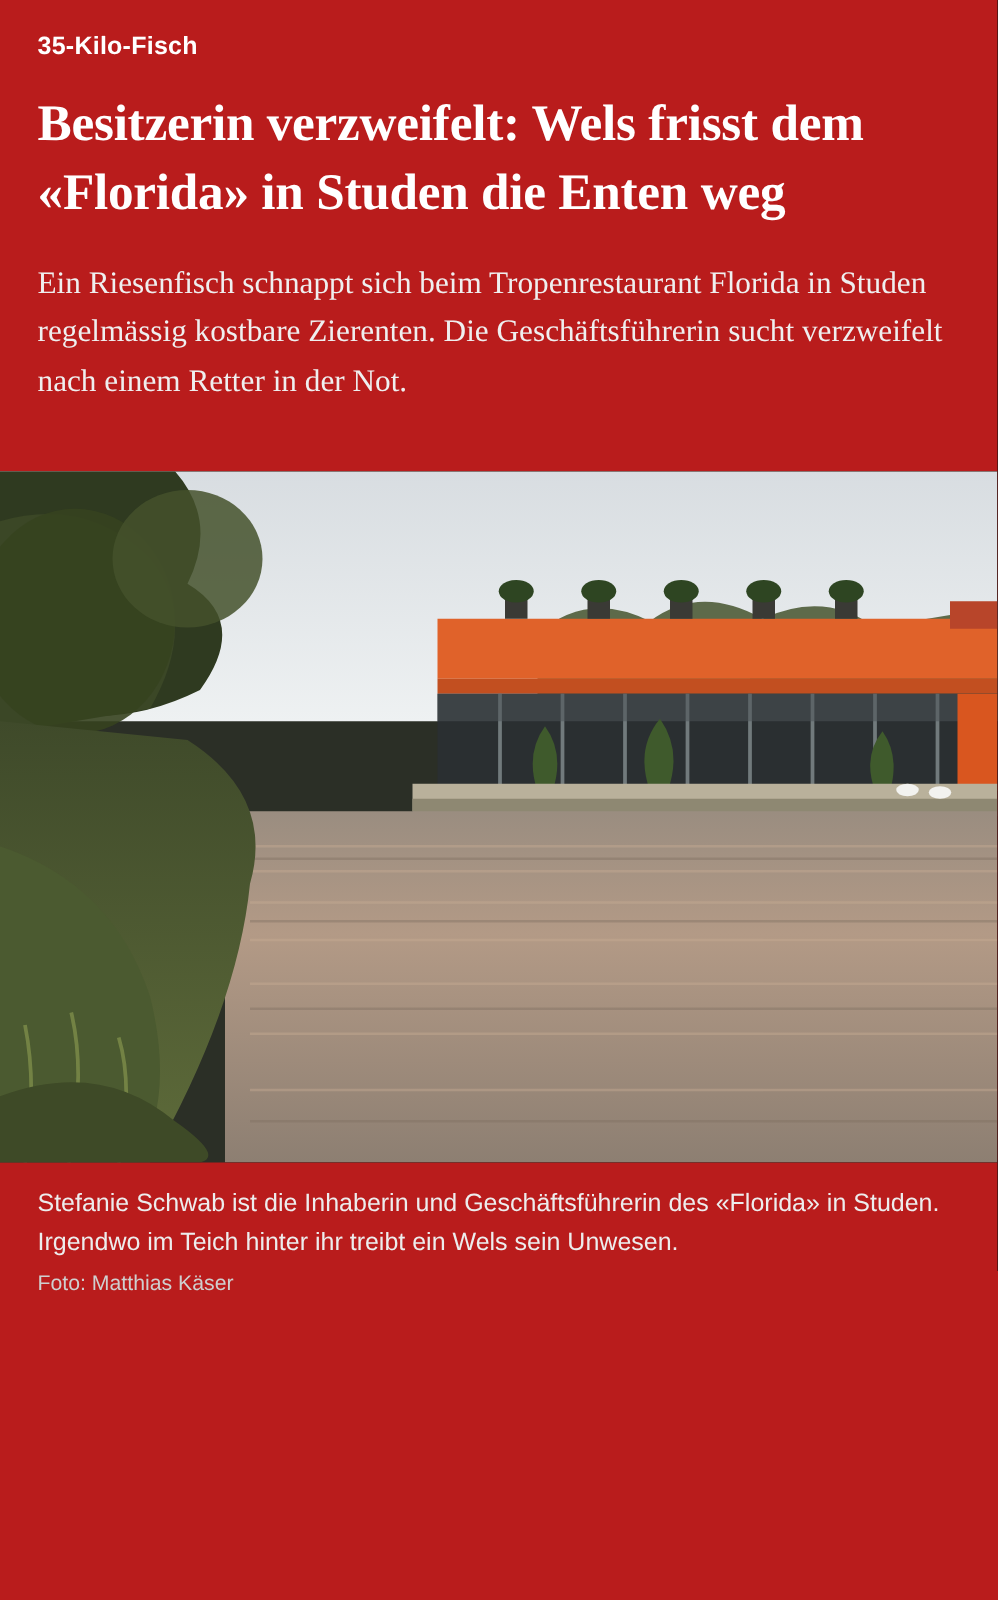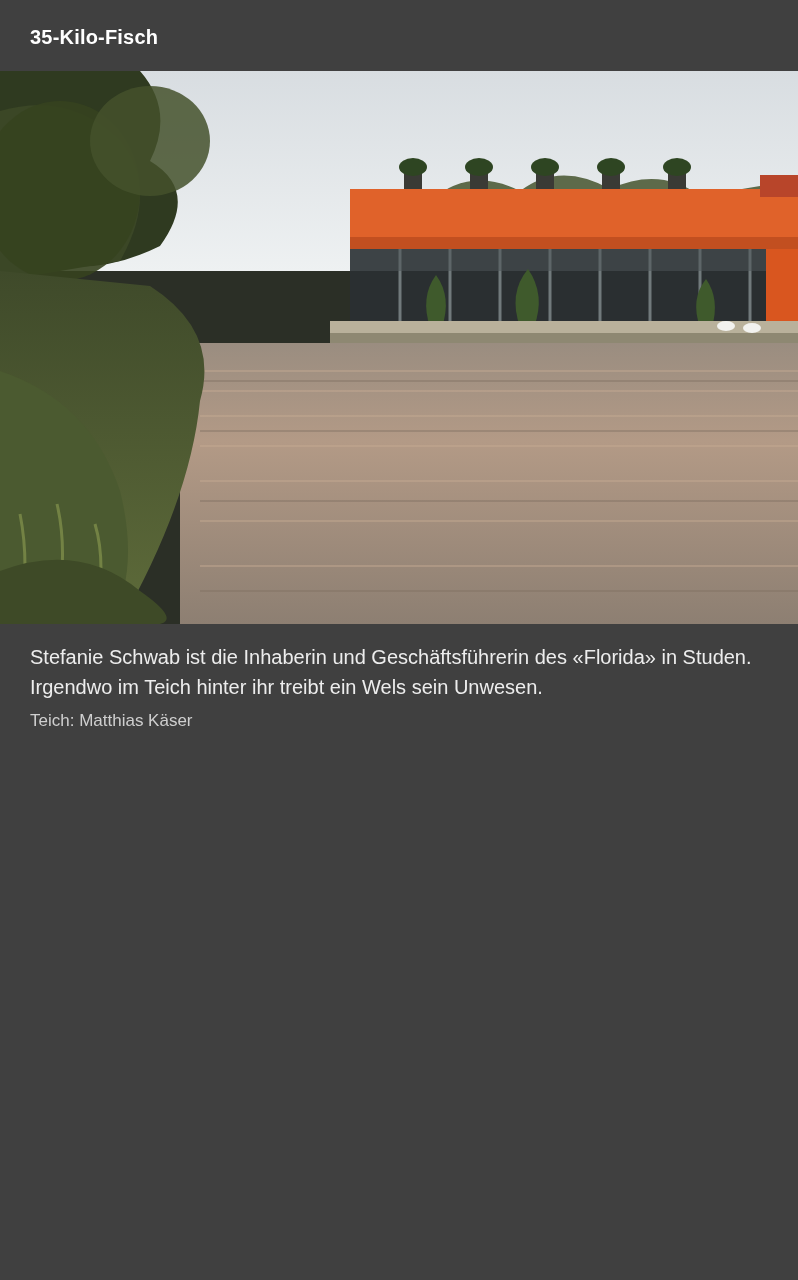--- a/index.html
+++ b/index.html
@@ -6,21 +6,21 @@
   html, body {
     width: 798px;
     height: 1280px;
     background: #111111;
     font-family: "Liberation Sans", sans-serif;
     overflow: hidden;
   }
   .page {
     width: 798px;
     height: 1280px;
-    background: #404040;
+    background: #b91c1c;
     position: relative;
   }
   .article-head {
     padding: 26px 30px 0 30px;
   }
   .kicker {
     font-family: "Liberation Sans", sans-serif;
     font-weight: 700;
     font-size: 20px;
     letter-spacing: 0.2px;
@@ -88,20 +88,22 @@
     margin-top: 8px;
   }
 </style>
 </head>
 <body>
 
 <div class="page">
 
   <div class="article-head">
     <div class="kicker">35-Kilo-Fisch</div>
+    <h1 class="headline">Besitzerin verzweifelt: Wels frisst dem «Florida» in Studen die Enten weg</h1>
+    <p class="lead">Ein Riesenfisch schnappt sich beim Tropenrestaurant Florida in Studen regelmässig kostbare Zierenten. Die Geschäftsführerin sucht verzweifelt nach einem Retter in der Not.</p>
   </div>
 
   <div class="hero">
     <svg viewBox="0 0 798 553" preserveAspectRatio="none">
       <defs>
         <linearGradient id="sky" x1="0" y1="0" x2="0" y2="1">
           <stop offset="0%" stop-color="#d8dde1"></stop>
           <stop offset="100%" stop-color="#eef1f2"></stop>
         </linearGradient>
         <linearGradient id="water" x1="0" y1="0" x2="0" y2="1">
@@ -243,16 +245,16 @@
 
         <rect x="336" y="996" width="30" height="12" rx="5" fill="#8b3a4a"></rect>
       </g>
 
       <path d="M0 500 Q80 470 140 520 Q180 548 160 553 L0 553 Z" fill="#3e4a27"></path>
     </svg>
   </div>
 
   <div class="caption-wrap">
     <div class="caption">Stefanie Schwab ist die Inhaberin und Geschäftsführerin des «Florida» in Studen. Irgendwo im Teich hinter ihr treibt ein Wels sein Unwesen.</div>
-    <div class="credit">Teich: Matthias Käser</div>
+    <div class="credit">Foto: Matthias Käser</div>
   </div>
 
 </div>
 
 </body></html>

